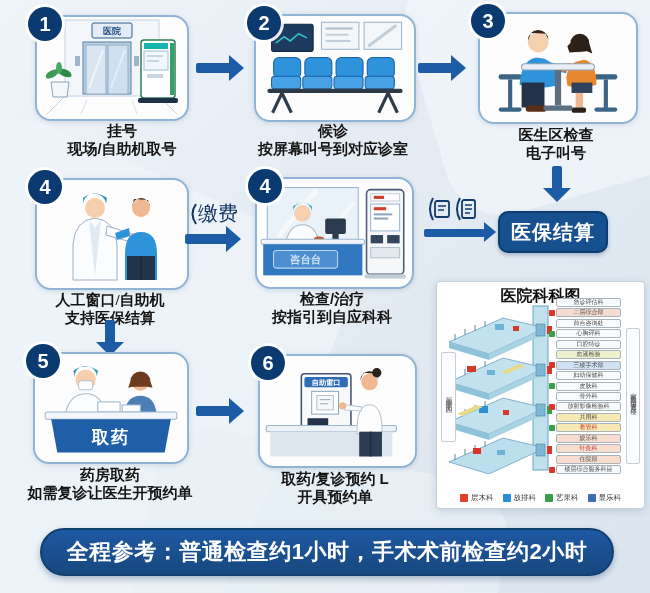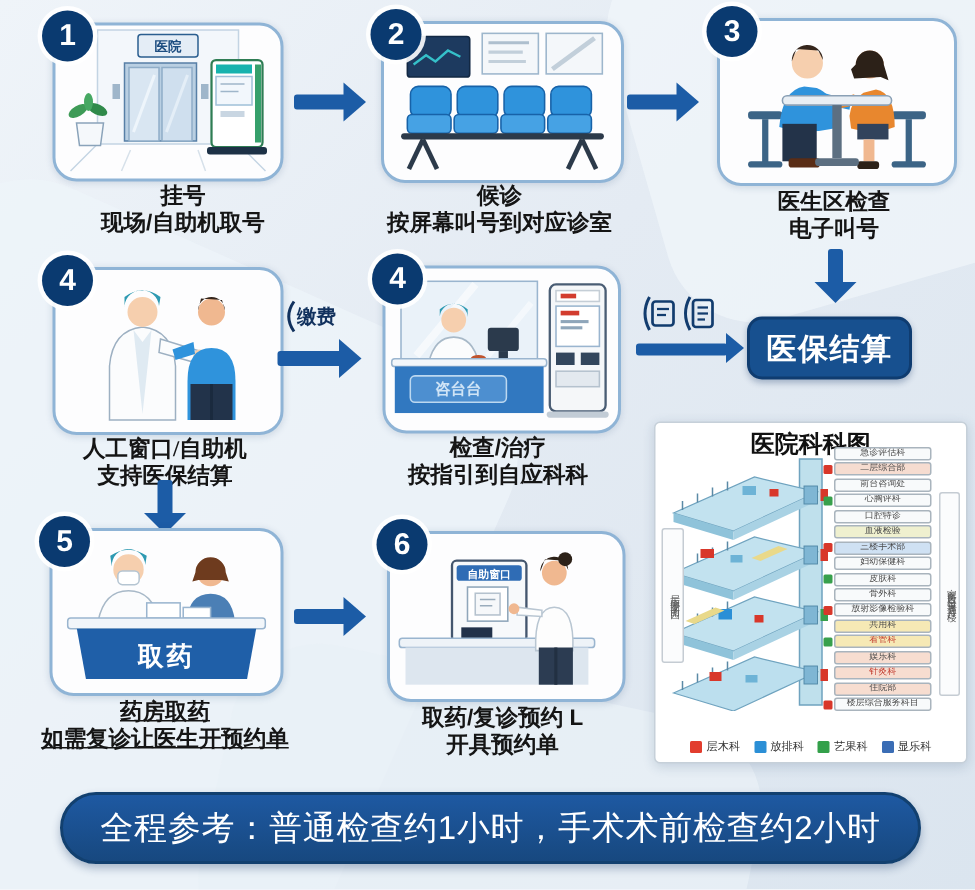--- a/index.html
+++ b/index.html
@@ -27,21 +27,21 @@
          display:flex;align-items:center;justify-content:center;
          box-shadow:0 0 0 3px rgba(255,255,255,.9);z-index:3;}
 
   .cap{position:absolute;text-align:center;font-weight:bold;font-size:15px;line-height:18px;color:#151515;}
   .cap div{white-space:nowrap;}
   .cap1{left:22px;top:122px;width:200px;}
   .cap2{left:233px;top:122px;width:200px;}
   .cap3{left:456px;top:126px;width:200px;}
   .cap4l{left:10px;top:291px;width:200px;font-family:Liberation Serif, serif;}
   .cap4m{left:232px;top:290px;width:200px;}
-  .cap5{left:0px;top:466px;width:220px;text-decoration:underline;}
+  .cap5{left:0px;top:466px;width:220px;}
   .cap6{left:235px;top:470px;width:200px;}
 
   
   .arr-r{position:absolute;width:48px;height:26px;}
   .arr-r::before{content:"";position:absolute;left:0;right:13px;top:8px;height:10px;background:#1c5ca6;border-radius:2px;}
   .arr-r::after{content:"";position:absolute;right:0;top:0;width:0;height:0;
     border-left:15px solid #1c5ca6;border-top:13px solid transparent;border-bottom:13px solid transparent;}
   .arr-r.slim{height:20px;}
   .arr-r.slim::before{top:7px;height:8px;right:11px;}
   .arr-r.slim::after{border-left:12px solid #1c5ca6;border-top:10px solid transparent;border-bottom:10px solid transparent;}
@@ -51,21 +51,21 @@
   .apay{left:185px;top:226px;width:56px;}
   .adoc{left:424px;top:222px;width:72px;}
   .arr-d{position:absolute;width:28px;height:36px;}
   .arr-d::before{content:"";position:absolute;top:0;bottom:12px;left:9px;width:10px;background:#1c5ca6;border-radius:2px;}
   .arr-d::after{content:"";position:absolute;bottom:0;left:0;width:0;height:0;
     border-top:14px solid #1c5ca6;border-left:14px solid transparent;border-right:14px solid transparent;}
   .d3{left:543px;top:166px;}
   .d4{left:96px;top:320px;}
 
   .paylabel{position:absolute;left:188px;top:200px;display:flex;align-items:center;
-            font-weight:bold;font-size:13px;color:#12325e;}
+            font-weight:normal;font-size:20px;color:#12325e;}
   .docicons{position:absolute;left:426px;top:196px;}
 
   .btn-insure{position:absolute;left:498px;top:211px;width:106px;height:38px;border-radius:10px;
       background:#17508f;border:2px solid #0f3c70;color:#fff;font-weight:bold;font-size:20px;
       display:flex;align-items:center;justify-content:center;letter-spacing:1px;
       box-shadow:0 2px 4px rgba(15,50,100,.3);}
 
   
   .map{position:absolute;left:436px;top:281px;width:207px;height:226px;background:#fff;
        border:1px solid #c6d0d9;border-radius:4px;box-shadow:0 2px 8px rgba(40,70,110,.18);}
@@ -83,21 +83,21 @@
   .chip{width:6px;height:6px;border-radius:1px;margin-right:1px;flex:0 0 6px;background:transparent;}
   .dep-pill{flex:1;border:1px solid #a9b4bd;border-radius:2px;background:#f8fafb;color:#4a4a4a;
             font-size:6px;line-height:7px;text-align:center;white-space:nowrap;overflow:hidden;}
   .legend{position:absolute;top:211px;left:6px;width:195px;display:flex;justify-content:center;gap:9px;}
   .lg{display:flex;align-items:center;font-size:7.5px;color:#333;white-space:nowrap;}
   .lg .sq{width:8px;height:8px;border-radius:1px;margin-right:3px;}
 
   .banner{position:absolute;left:40px;top:528px;width:570px;height:44px;border-radius:26px;
       background:linear-gradient(180deg,#1e59a2,#17487f);border:2px solid #12406f;
       display:flex;align-items:center;justify-content:center;color:#fff;
-      font-size:22px;font-weight:normal;letter-spacing:.5px;box-shadow:0 3px 6px rgba(15,50,100,.3);}
+      font-size:22px;font-weight:bold;letter-spacing:.5px;box-shadow:0 3px 6px rgba(15,50,100,.3);}
 </style>
 </head>
 <body>
 
 <div id="page">
   <div class="bgshape bg1"></div>
   <div class="bgshape bg2"></div>
   <div class="bgshape bg3"></div>
 
   <div class="card c1">

